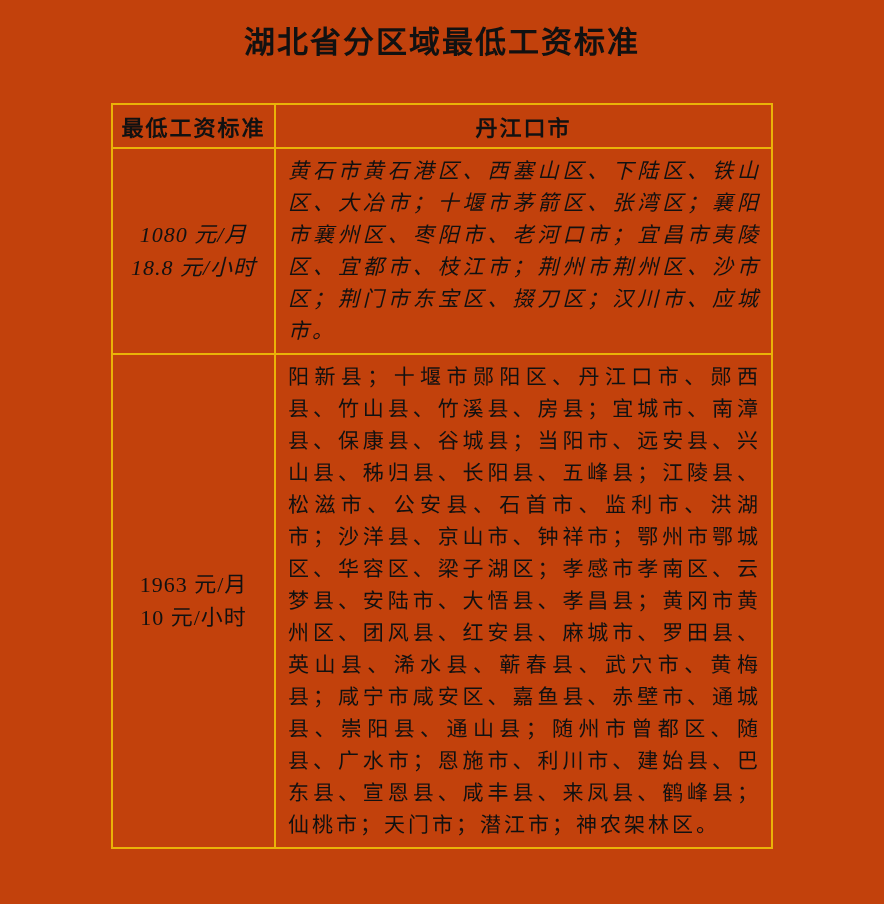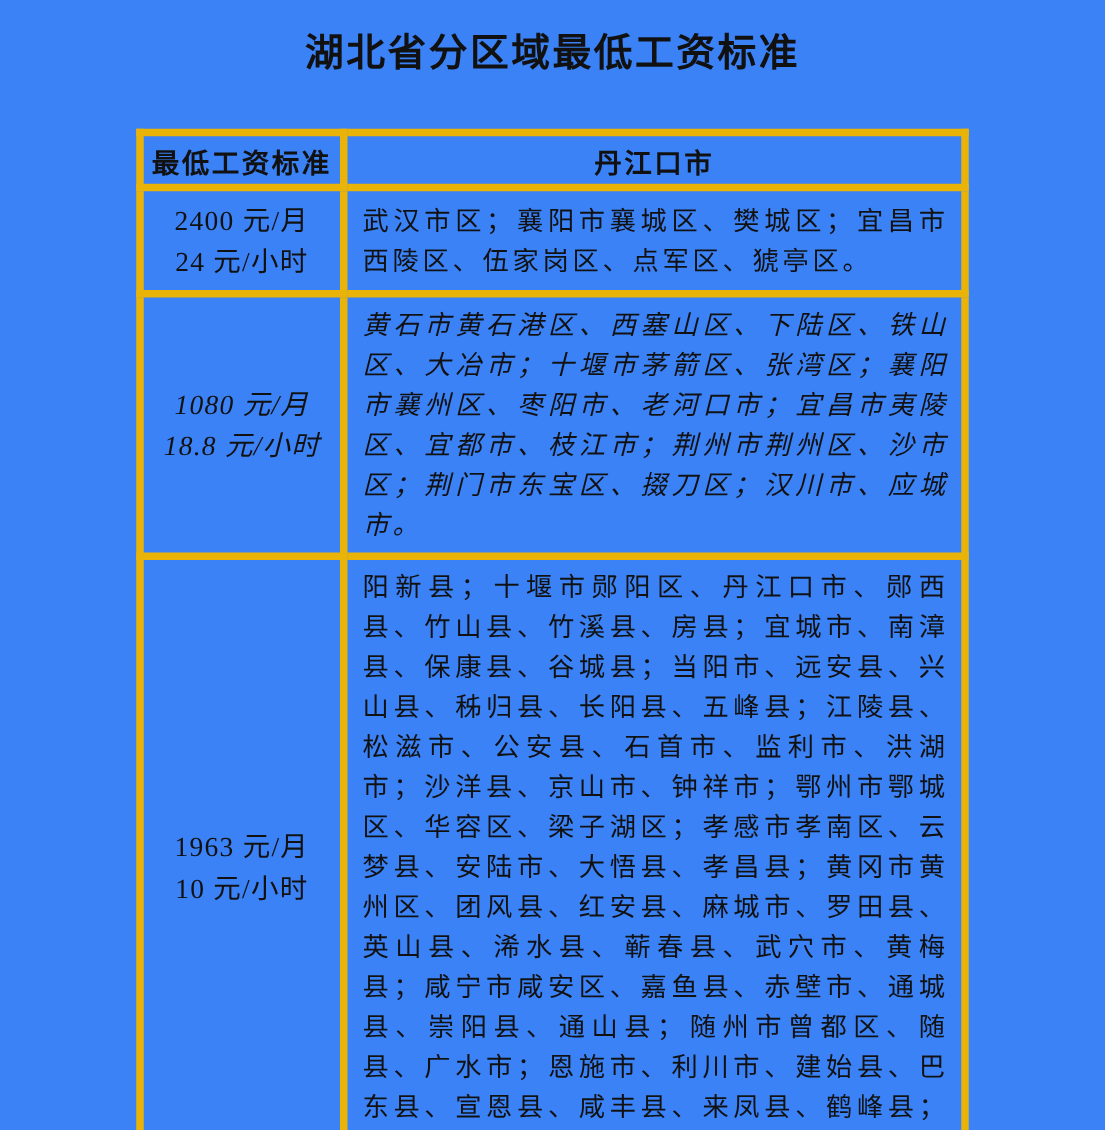--- a/index.html
+++ b/index.html
@@ -4,21 +4,21 @@
 <style>
   html, body {
     margin: 0;
     padding: 0;
     background: #ffffff;
   }
   .page {
     position: relative;
     width: 884px;
     height: 904px;
-    background: #3b82f6;
+    background: #c2410c;
     font-family: "Liberation Serif", "DejaVu Serif", serif;
     color: #000000;
     overflow: hidden;
     box-sizing: border-box;
     padding-top: 24px;
   }
   .doc-title {
     text-align: center;
     font-size: 31px;
     font-weight: bold;
@@ -29,21 +29,21 @@
   }
   table.wage-table {
     border-collapse: collapse;
     table-layout: fixed;
     width: 660px;
     margin: 0 auto;
     border: 2px solid #1a1a1a;
   }
   table.wage-table th,
   table.wage-table td {
-    border: 6px solid #eab308;
+    border: 2px solid #eab308;
     box-sizing: border-box;
   }
   col.col-wage  { width: 163px; }
   col.col-scope { width: 497px; }
   th.hdr {
     height: 44px;
     font-size: 22px;
     font-weight: bold;
     letter-spacing: 2px;
     text-align: center;
@@ -86,27 +86,20 @@
       <col class="col-wage">
       <col class="col-scope">
     </colgroup>
     <thead>
       <tr>
         <th class="hdr">最低工资标准</th>
         <th class="hdr">丹江口市</th>
       </tr>
     </thead>
     <tbody>
-      <tr class="row-1">
-        <td class="wage-cell">
-          <div class="wage-line">2400 元/月</div>
-          <div class="wage-line">24 元/小时</div>
-        </td>
-        <td class="scope-cell">武汉市区；襄阳市襄城区、樊城区；宜昌市西陵区、伍家岗区、点军区、猇亭区。</td>
-      </tr>
       <tr class="row-2">
         <td class="wage-cell">
           <div class="wage-line">1080 元/月</div>
           <div class="wage-line">18.8 元/小时</div>
         </td>
         <td class="scope-cell">黄石市黄石港区、西塞山区、下陆区、铁山区、大冶市；十堰市茅箭区、张湾区；襄阳市襄州区、枣阳市、老河口市；宜昌市夷陵区、宜都市、枝江市；荆州市荆州区、沙市区；荆门市东宝区、掇刀区；汉川市、应城市。</td>
       </tr>
       <tr class="row-3">
         <td class="wage-cell">
           <div class="wage-line">1963 元/月</div>

